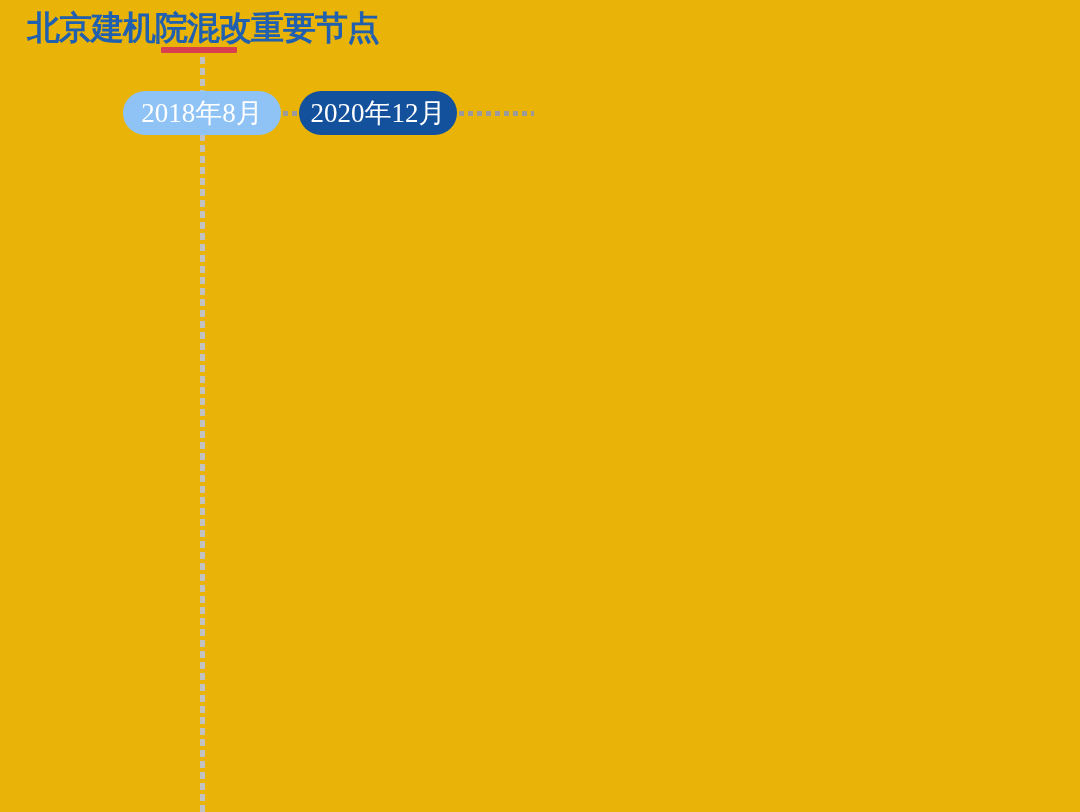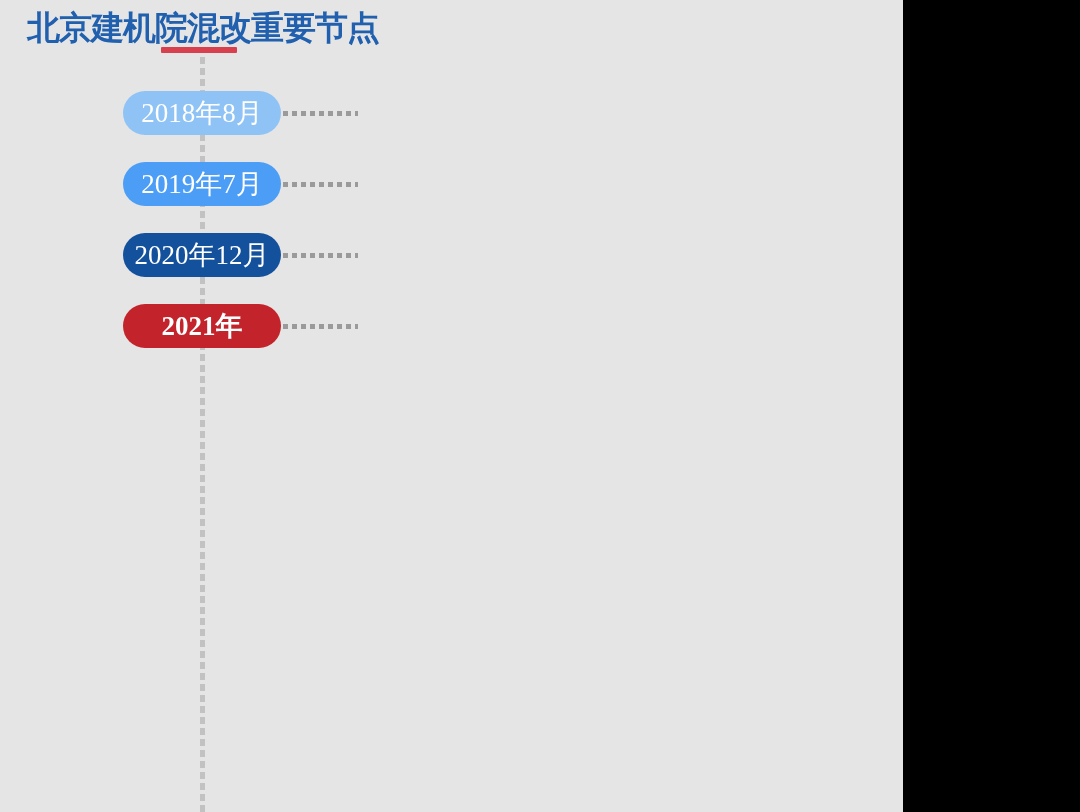--- a/index.html
+++ b/index.html
@@ -1,20 +1,20 @@
 <!DOCTYPE html>
 <html><head>
 <meta charset="utf-8">
 <style>
   html, body { margin: 0; padding: 0; background: #000; }
   .canvas {
     position: relative;
-    width: 903px;
+    width: 1080px;
     height: 812px;
-    background: #e5e5e5;
+    background: #eab308;
     overflow: hidden;
     font-family: "Liberation Sans", sans-serif;
   }
   .title {
     position: absolute;
     left: 27px;
     top: 6px;
     font-size: 33px;
     font-weight: bold;
     letter-spacing: -1px;
@@ -38,22 +38,22 @@
       to bottom,
       #c2c2c2 0px, #c2c2c2 7px,
       transparent 7px, transparent 11px
     );
   }
   .timeline {
     position: absolute;
     left: 123px;
     top: 91px;
     display: flex;
-    flex-direction: column;
-    gap: 27px;
+    flex-direction: row;
+    gap: 18px;
   }
   .row {
     position: relative;
     width: 158px;
     height: 44px;
   }
   .pill {
     position: relative;
     width: 158px;
     height: 44px;
@@ -91,26 +91,18 @@
   <div class="title-underline" style="background: rgb(216, 64, 78);"></div>
 
   <div class="vline"></div>
 
   <div class="timeline">
     <div class="row">
       <div class="pill" style="background: rgb(143, 195, 245);">2018年8月</div>
       <div class="hdash"></div>
     </div>
     <div class="row">
-      <div class="pill" style="background: rgb(76, 157, 246);">2019年7月</div>
-      <div class="hdash"></div>
-    </div>
-    <div class="row">
       <div class="pill" style="background: rgb(20, 81, 157);">2020年12月</div>
-      <div class="hdash"></div>
-    </div>
-    <div class="row">
-      <div class="pill bold" style="background: rgb(195, 36, 43);">2021年</div>
       <div class="hdash"></div>
     </div>
   </div>
 
 </div>
 
 </body></html>

